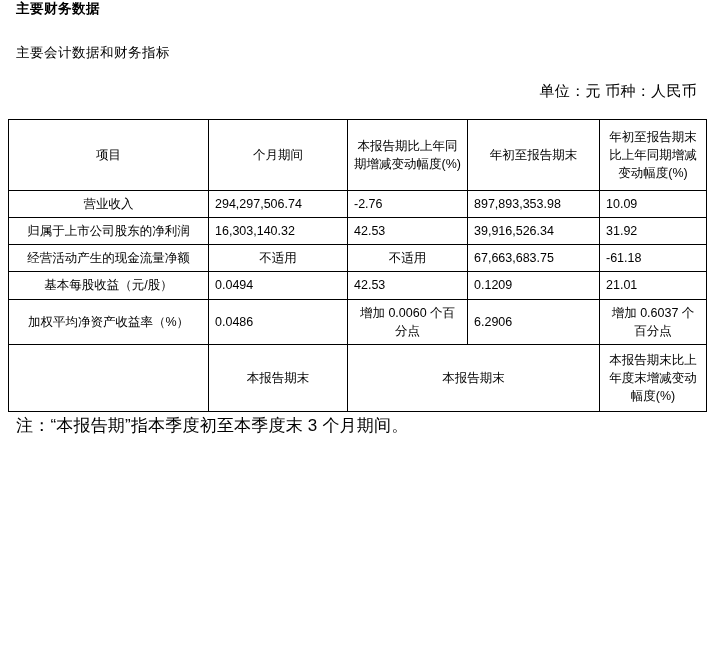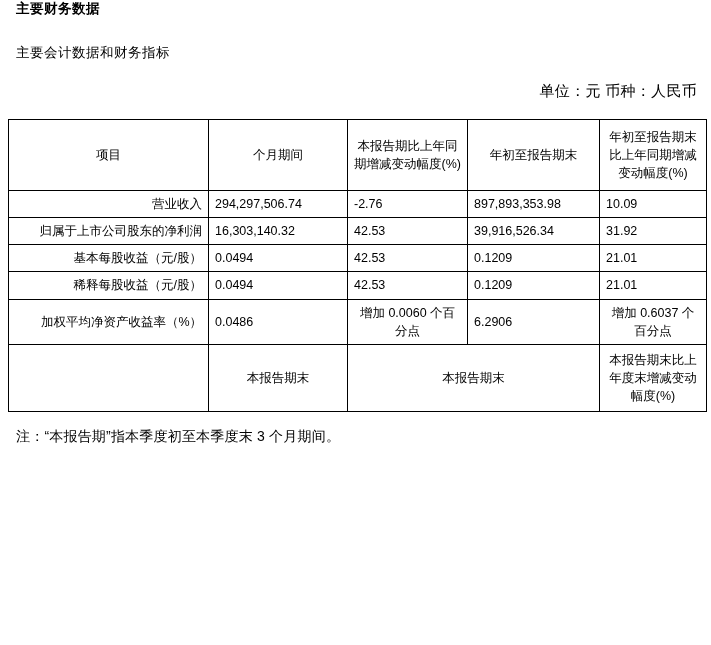--- a/index.html
+++ b/index.html
@@ -50,36 +50,36 @@
     font-size: 12.5px;
     padding: 4px 6px;
     vertical-align: middle;
     line-height: 1.45;
   }
   .hdr {
     text-align: center;
     height: 62px;
   }
   .lbl {
-    text-align: right;
+    text-align: center;
     padding-left: 5px;
   }
   .num {
     text-align: left;
     padding-right: 6px;
   }
   .ctr {
     text-align: center;
   }
   .mid-hdr {
     height: 58px;
   }
   .note {
-    font-size: 14px;
-    margin: 16px 0 0 8px;
+    font-size: 17px;
+    margin: 2px 0 0 8px;
     letter-spacing: 0.2px;
   }
   col.c1 { width: 200px; }
   col.c2 { width: 139px; }
   col.c3 { width: 120px; }
   col.c4 { width: 132px; }
   col.c5 { width: 107px; }
 </style>
 </head>
 <body>
@@ -119,36 +119,36 @@
 
       <tr>
         <td class="lbl">归属于上市公司股东的净利润</td>
         <td class="num">16,303,140.32</td>
         <td class="num">42.53</td>
         <td class="num">39,916,526.34</td>
         <td class="num">31.92</td>
       </tr>
 
 
+      <tr>
+        <td class="lbl">经营活动产生的现金流量净额</td>
+        <td class="ctr">不适用</td>
+        <td class="ctr">不适用</td>
+        <td class="num">67,663,683.75</td>
+        <td class="num">-61.18</td>
+      </tr>
 
       <tr>
         <td class="lbl">基本每股收益（元/股）</td>
         <td class="num">0.0494</td>
         <td class="num">42.53</td>
         <td class="num">0.1209</td>
         <td class="num">21.01</td>
       </tr>
 
-      <tr>
-        <td class="lbl">稀释每股收益（元/股）</td>
-        <td class="num">0.0494</td>
-        <td class="num">42.53</td>
-        <td class="num">0.1209</td>
-        <td class="num">21.01</td>
-      </tr>
 
       <tr>
         <td class="lbl">加权平均净资产收益率（%）</td>
         <td class="num">0.0486</td>
         <td class="ctr">增加 0.0060 个百分点</td>
         <td class="num">6.2906</td>
         <td class="ctr">增加 0.6037 个百分点</td>
       </tr>
 
       <tr>

